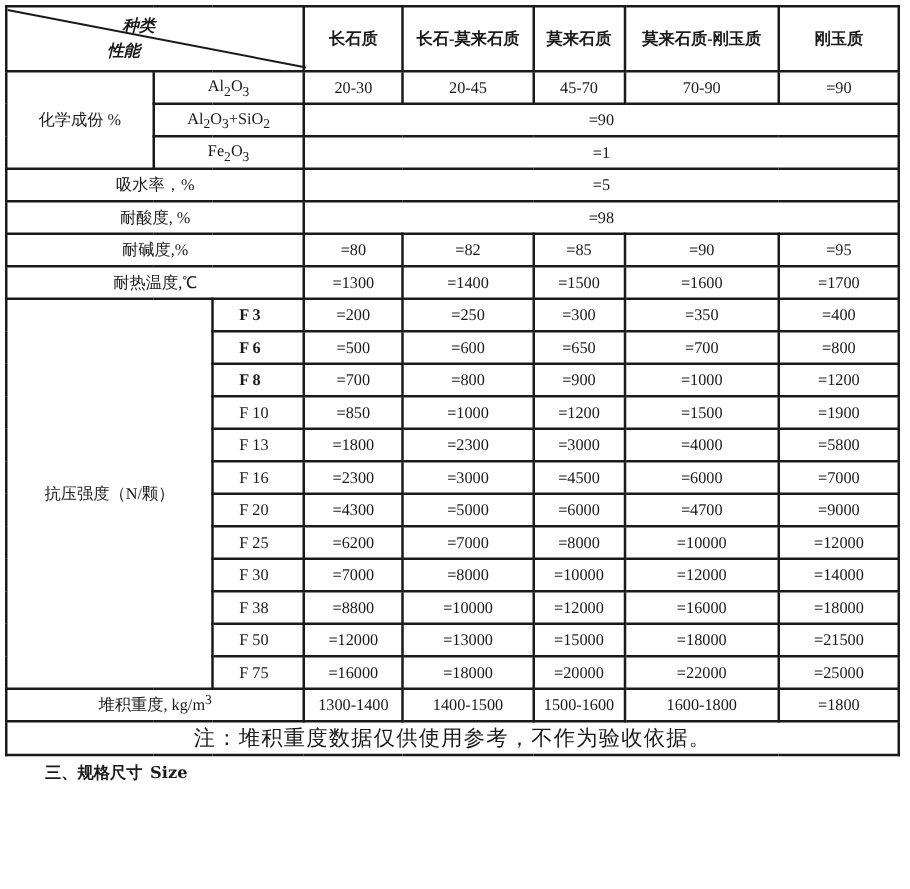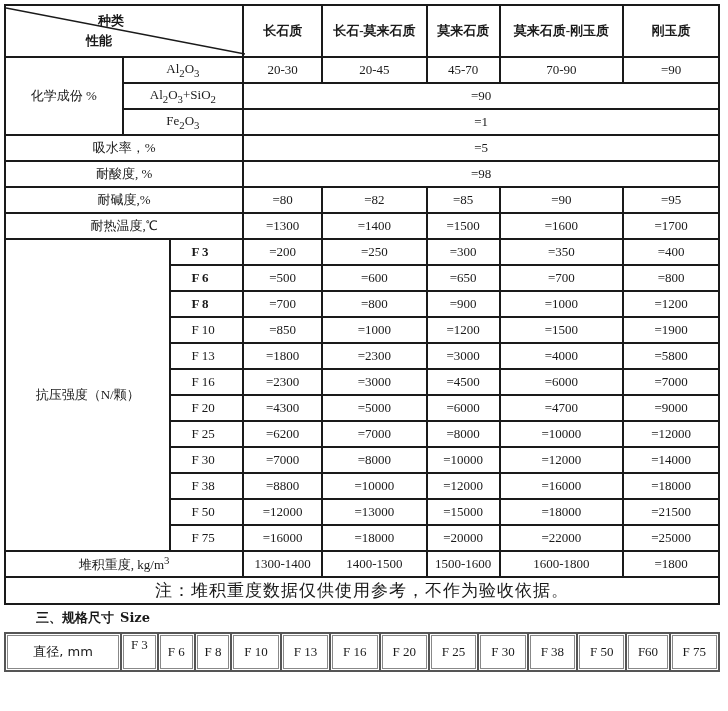--- a/index.html
+++ b/index.html
@@ -14,21 +14,21 @@
       border: 2px solid #1a1a1a;
       text-align: center;
       font-size: 13px;
       padding: 0;
       height: 24px;
       font-family: "Liberation Serif", "DejaVu Serif", serif;
     }
     .main td.cjk { font-family: Liberation Serif, serif; font-size: 13px; }
     .main tr.head td { height: 50px; }
     .head-cat { font-weight: bold; font-family: "DejaVu Sans", sans-serif; font-size: 13px; }
-    .corner { position: relative; }
+    .corner { position: relative; font-style: italic; }
     .corner svg { position: absolute; left: 0; top: 0; }
     .corner .c1 { position: absolute; left: 92px; top: 6px; font-weight: bold; font-family: "DejaVu Sans", sans-serif; font-size: 13px; }
     .corner .c2 { position: absolute; left: 80px; top: 26px; font-weight: bold; font-family: "DejaVu Sans", sans-serif; font-size: 13px; }
     .grade { text-align: left !important; padding-left: 20px !important; }
     .grade.bold { font-weight: bold; }
     .note td { font-family: "DejaVu Sans", sans-serif; font-size: 17px; letter-spacing: 1px; }
     .section-title {
       position: absolute; left: 36px; top: 609px;
       font-family: "DejaVu Sans", sans-serif; font-weight: bold; font-size: 13px;
     }
@@ -230,30 +230,14 @@
   </tr>
 </tbody>
   </table>
 
 <div class="section-title">
   <span>三、规格尺寸</span><span class="en">Size</span>
 </div>
 
 <table class="size">
   <tbody>
-      <tr>
-    <td class="lbl">直径, mm</td>
-    <td class="f3">F 3</td>
-    <td>F 6</td>
-    <td>F 8</td>
-    <td>F 10</td>
-    <td>F 13</td>
-    <td>F 16</td>
-    <td>F 20</td>
-    <td>F 25</td>
-    <td>F 30</td>
-    <td>F 38</td>
-    <td>F 50</td>
-    <td>F60</td>
-    <td>F 75</td>
-  </tr>
 </tbody>
   </table>
 
 </body></html>

